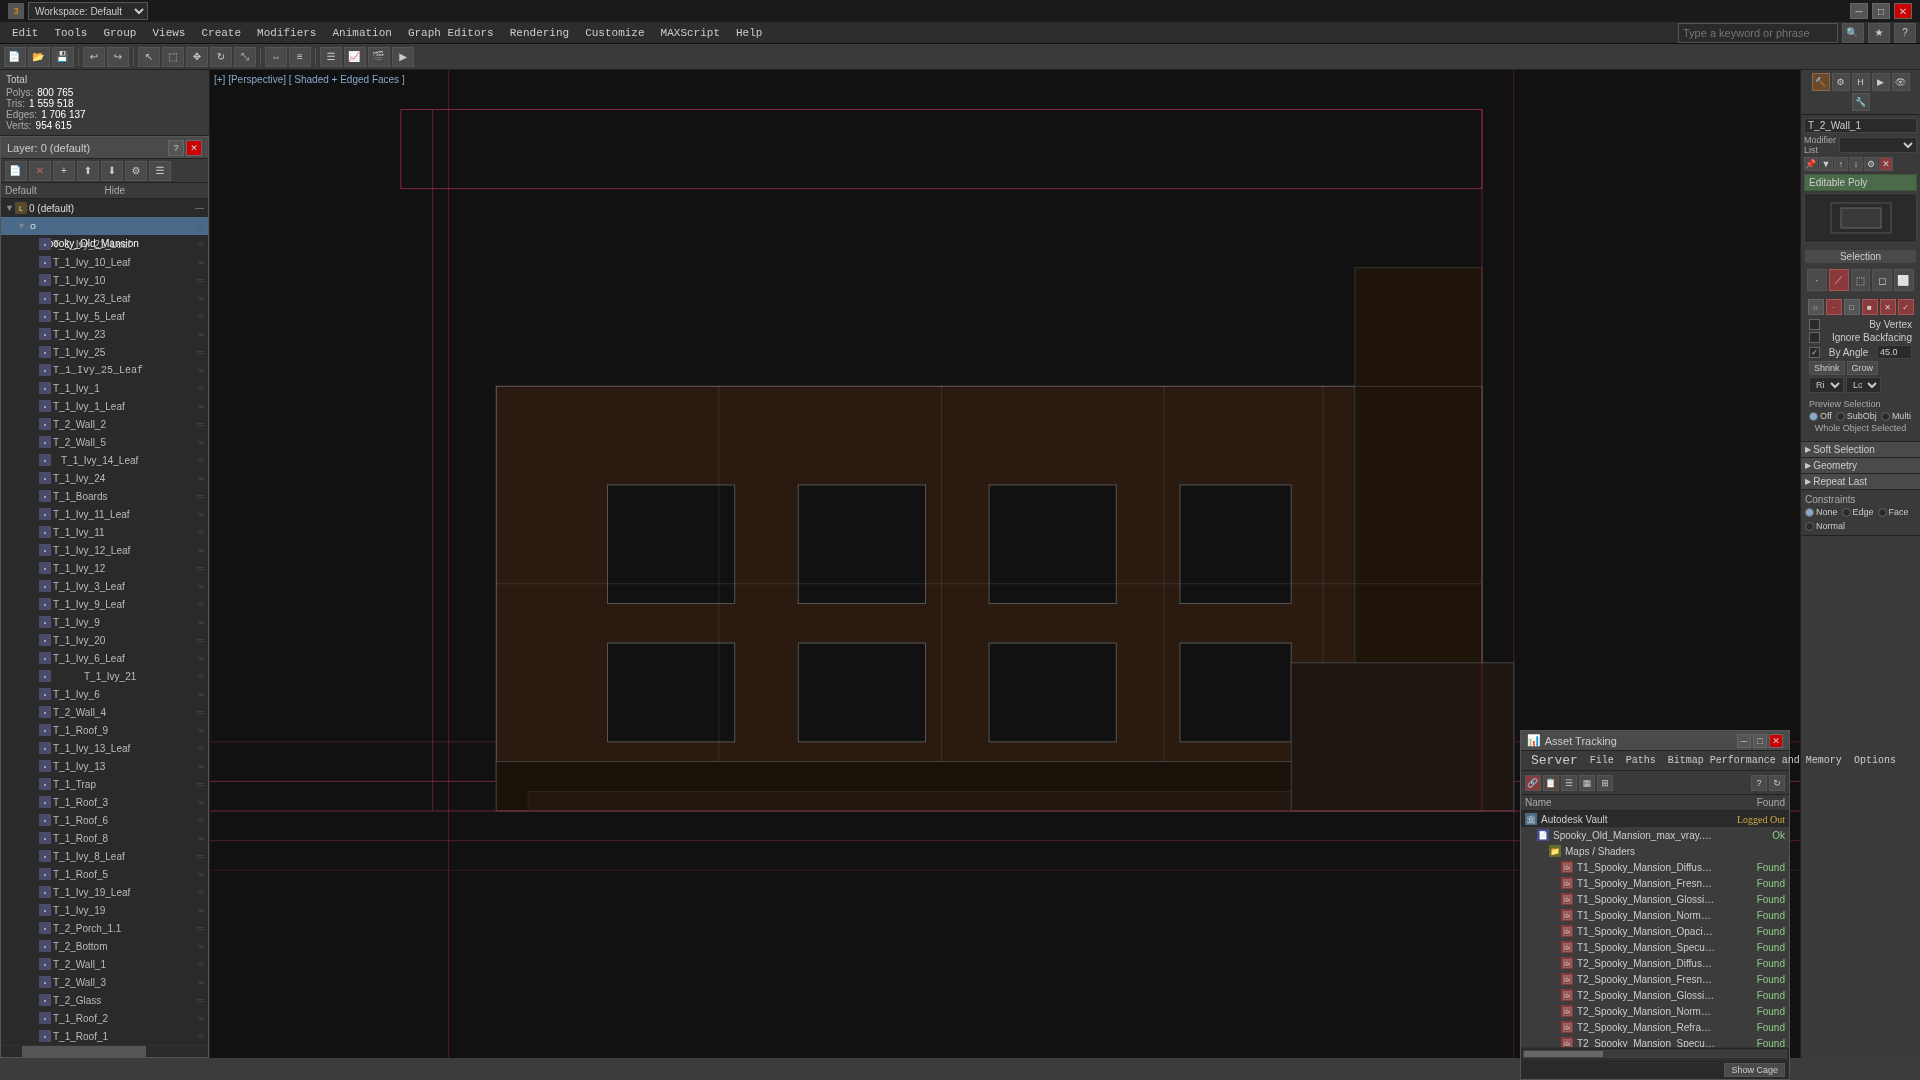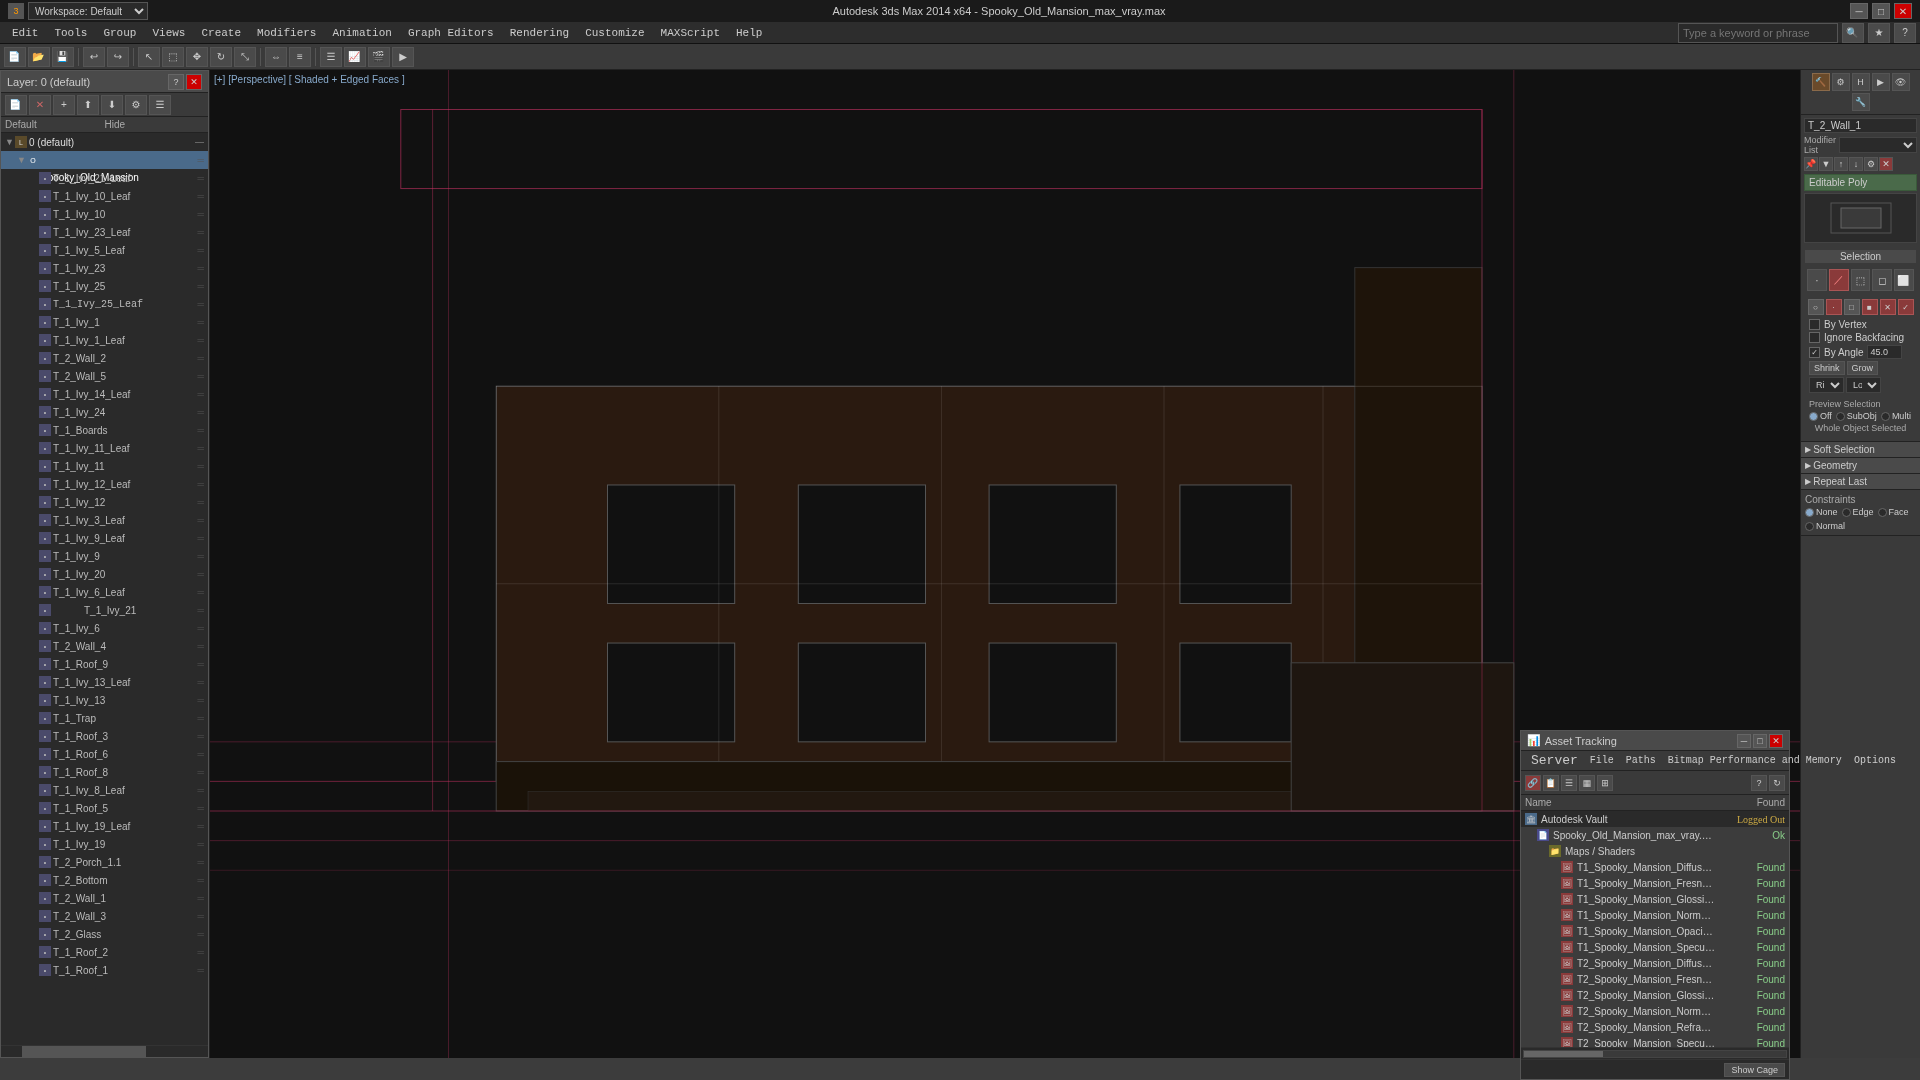--- a/index.html
+++ b/index.html
@@ -53,21 +53,21 @@
     #viewport { flex: 1; background: #1a1a1a; position: relative; overflow: hidden; }
     
     
     #right-panel { width: 120px; background: #3a3a3a; border-left: 1px solid #222; display: flex; flex-direction: column; }
     .modifier-item { background: #4a6a4a; border: 1px solid #3a5a3a; color: #ccc; font-size: 10px; padding: 2px 4px; margin-bottom: 2px; cursor: pointer; }
     .right-icon-btn { background: #4a4a4a; border: 1px solid #555; width: 18px; height: 18px; display: flex; align-items: center; justify-content: center; font-size: 9px; cursor: pointer; color: #ccc; }
     
     
     #selection-panel { background: #3a3a3a; border-bottom: 1px solid #222; padding: 4px; }
     .panel-title { text-align: center; font-size: 10px; color: #ccc; background: #4a4a4a; padding: 1px 4px; margin-bottom: 4px; cursor: pointer; }
-    .sel-row { display: flex; align-items: center; gap: 4px; margin-bottom: 2px; font-size: 10px; }
+    .sel-row { display: flex; align-items: center; gap: 4px; margin-bottom: 2px; font-size: 10px; justify-content: space-between; }
     .sel-checkbox { width: 11px; height: 11px; border: 1px solid #666; background: #2a2a2a; display: flex; align-items: center; justify-content: center; }
     .sel-checkbox.checked::after { content: '✓'; font-size: 8px; color: #ccc; }
     .sel-icons { display: flex; gap: 2px; margin-bottom: 4px; }
     .sel-icon { width: 22px; height: 22px; background: #4a4a4a; border: 1px solid #555; display: flex; align-items: center; justify-content: center; font-size: 10px; cursor: pointer; }
     .sel-icon.active { background: #8a3a3a; border-color: #aa5555; }
     .angle-input { background: #2a2a2a; border: 1px solid #444; color: #ccc; width: 40px; height: 16px; font-size: 10px; padding: 0 2px; }
     .shrink-grow { display: flex; gap: 2px; }
     .sg-btn { background: #4a4a4a; border: 1px solid #555; color: #ccc; font-size: 9px; padding: 1px 4px; cursor: pointer; }
     .ring-loop { display: flex; align-items: center; gap: 2px; }
     .rl-dropdown { background: #2a2a2a; border: 1px solid #444; color: #ccc; font-size: 9px; width: 35px; height: 16px; padding: 0 2px; }
@@ -142,21 +142,20 @@
 </head>
 <body>
 
 <div id="titlebar">
   <div class="left">
     <div class="app-icon">3</div>
     <select class="tb-dropdown" style="height:18px;font-size:10px;background:#2a2a2a;border:1px solid #555;color:#ccc;padding:0 2px;">
       <option>Workspace: Default</option>
     </select>
   </div>
-  <div class="title">Autodesk 3ds Max 2014 x64 - Spooky_Old_Mansion_max_vray.max</div>
   <div class="controls">
     <div class="ctrl-btn">─</div>
     <div class="ctrl-btn">□</div>
     <div class="ctrl-btn close">✕</div>
   </div>
 </div>
 
 <div id="menubar">
   <div class="menu-item">Edit</div>
   <div class="menu-item">Tools</div>
@@ -198,20 +197,39 @@
   <div class="tb-btn">☰</div>
   <div class="tb-btn">📈</div>
   <div class="tb-btn">🎬</div>
   <div class="tb-btn">▶</div>
 </div>
 
 <div id="main">
 
   <div id="left-panel">
 
+    <div style="background:#3a3a3a;padding:4px 6px;font-size:10px;border-bottom:1px solid #222;">
+      <div style="color:#ccc;margin-bottom:2px;">Total</div>
+      <div style="display:flex;gap:4px;">
+        <span style="color:#aaa;">Polys:</span>
+        <span style="color:#fff;">800 765</span>
+      </div>
+      <div style="display:flex;gap:4px;">
+        <span style="color:#aaa;">Tris:</span>
+        <span style="color:#fff;">1 559 518</span>
+      </div>
+      <div style="display:flex;gap:4px;">
+        <span style="color:#aaa;">Edges:</span>
+        <span style="color:#fff;">1 706 137</span>
+      </div>
+      <div style="display:flex;gap:4px;">
+        <span style="color:#aaa;">Verts:</span>
+        <span style="color:#fff;">954 615</span>
+      </div>
+    </div>
 
     <div id="layer-dialog">
       <div id="layer-dialog-header">
         <span class="title">Layer: 0 (default)</span>
         <span class="btn">?</span>
         <span class="btn close">✕</span>
       </div>
       <div id="layer-toolbar">
         <div class="tb-btn" style="font-size:10px;">📄</div>
         <div class="tb-btn" style="color:#c66;">✕</div>
@@ -322,21 +340,21 @@
     <span style="display:inline-block;width:24px;"></span>
     <span style="width:10px;color:#888;font-size:9px;"></span>
     <span style="width:12px;height:12px;background:#4a4a6a;margin-right:2px;display:inline-flex;align-items:center;justify-content:center;font-size:7px;">•</span>
     <span style="flex:1;overflow:hidden;white-space:nowrap;text-overflow:ellipsis;font-size:10px;">T_2_Wall_5</span>
     <span style="margin-left:auto;color:#555;font-size:9px;">═</span>
   </div>
           <div class="layer-item">
     <span style="display:inline-block;width:24px;"></span>
     <span style="width:10px;color:#888;font-size:9px;"></span>
     <span style="width:12px;height:12px;background:#4a4a6a;margin-right:2px;display:inline-flex;align-items:center;justify-content:center;font-size:7px;">•</span>
-    <span style="flex:1;overflow:hidden;white-space:nowrap;text-overflow:ellipsis;font-size:10px;">T_1_Ivy_14_Leaf</span>
+    <span style="flex:1;overflow:hidden;white-space:nowrap;text-overflow:ellipsis;font-size:10px;margin-left:8px;">T_1_Ivy_14_Leaf</span>
     <span style="margin-left:auto;color:#555;font-size:9px;">═</span>
   </div>
           <div class="layer-item">
     <span style="display:inline-block;width:24px;"></span>
     <span style="width:10px;color:#888;font-size:9px;"></span>
     <span style="width:12px;height:12px;background:#4a4a6a;margin-right:2px;display:inline-flex;align-items:center;justify-content:center;font-size:7px;">•</span>
     <span style="flex:1;overflow:hidden;white-space:nowrap;text-overflow:ellipsis;font-size:10px;">T_1_Ivy_24</span>
     <span style="margin-left:auto;color:#555;font-size:9px;">═</span>
   </div>
           <div class="layer-item">

